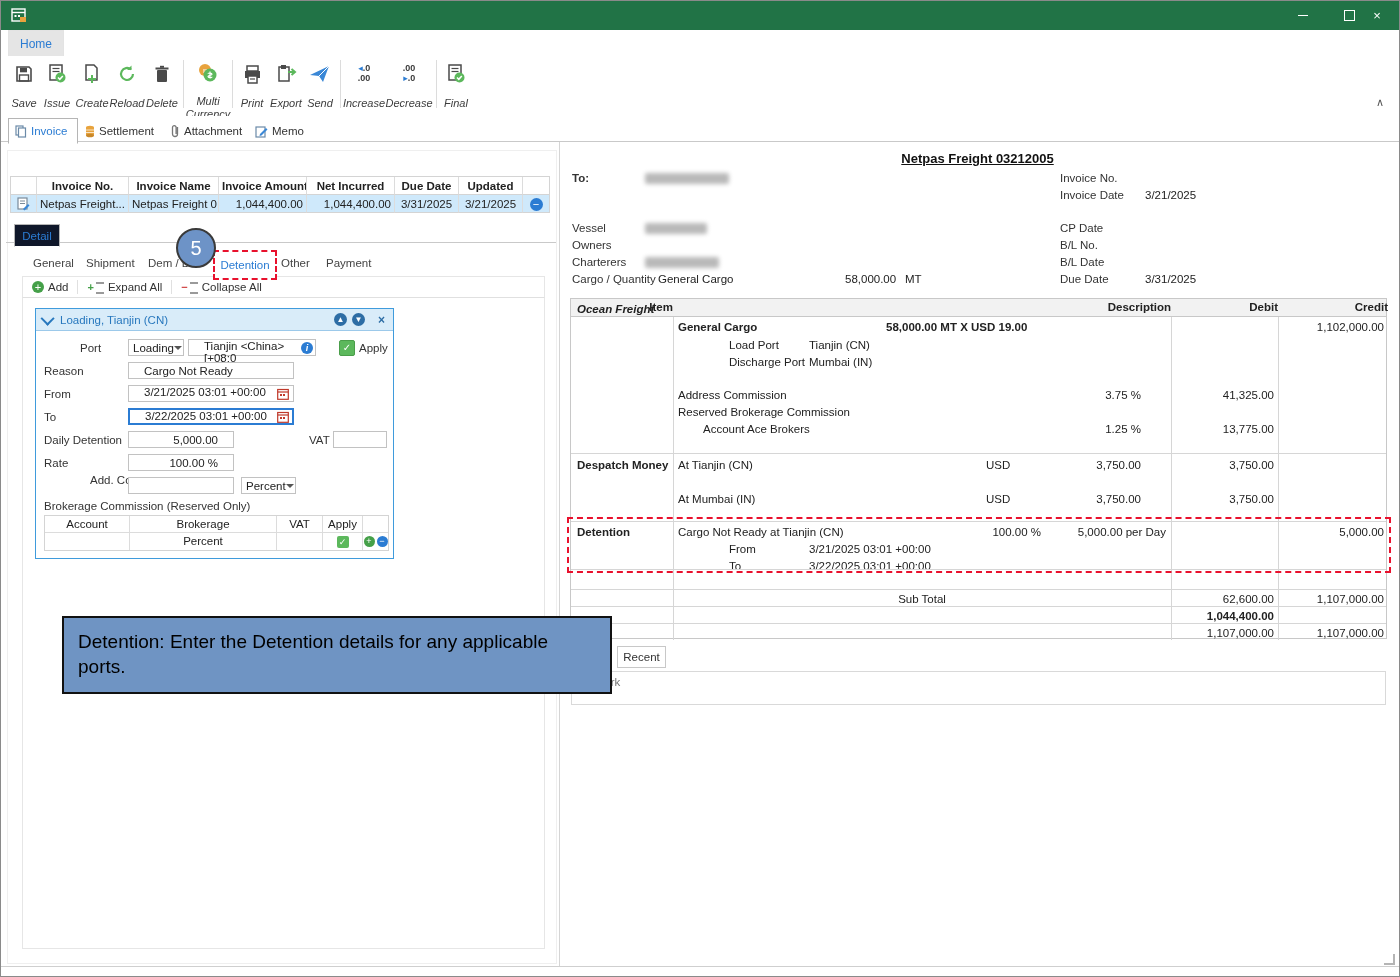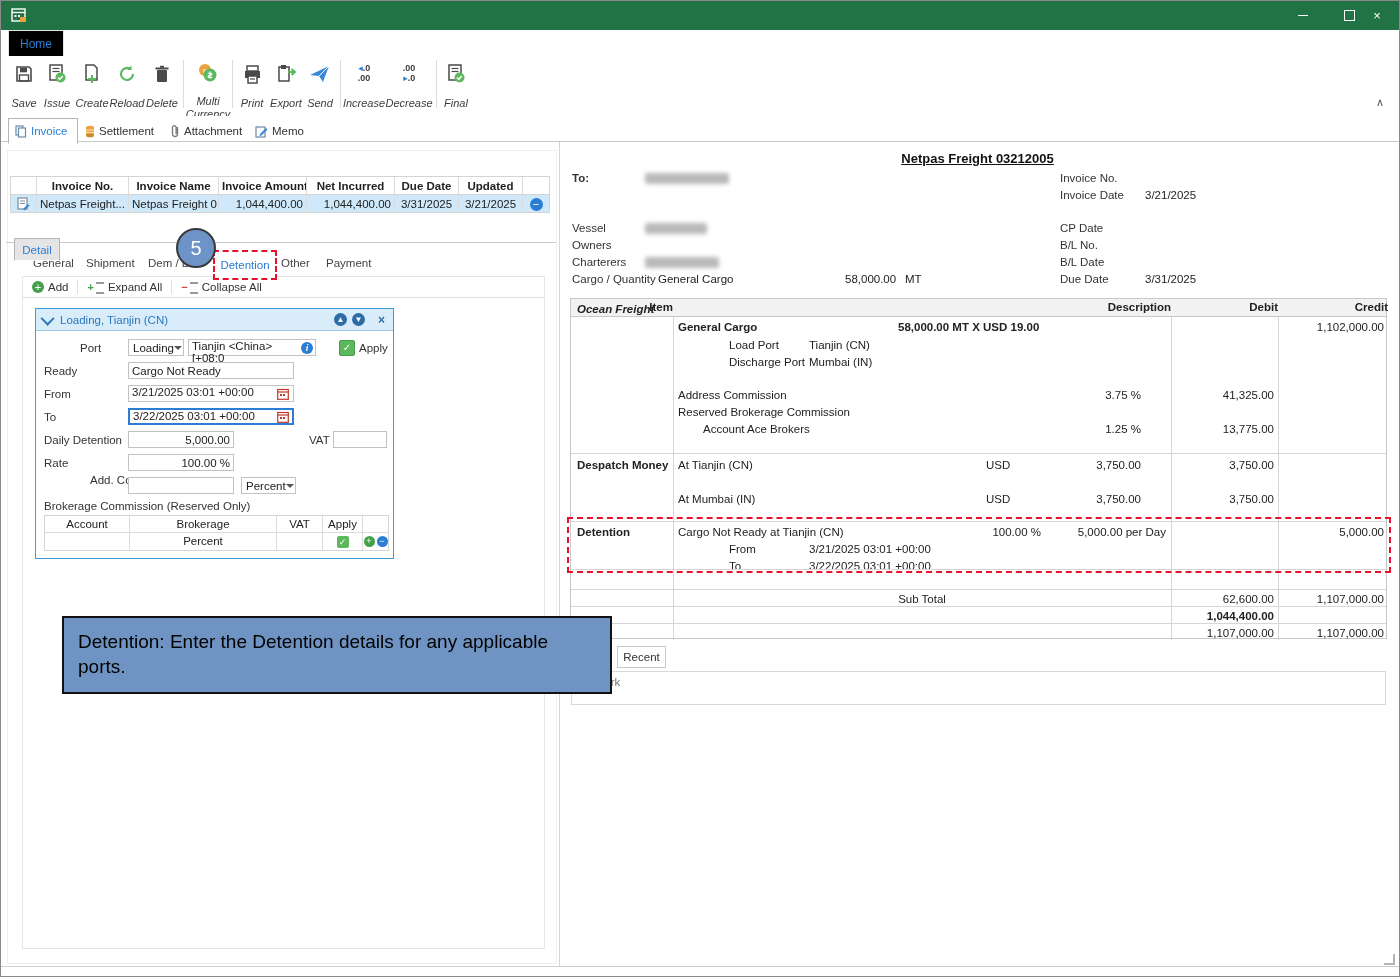--- a/index.html
+++ b/index.html
@@ -12,21 +12,21 @@
   .titlebar{position:absolute;left:0;top:0;width:1400px;height:30px;background:#217346;color:#fff;}
   .title-text{position:absolute;left:630px;top:8px;font-size:18px;color:#fff;white-space:nowrap;margin-top:30px;}
   .blur-chip{display:inline-block;background:#cfd8cf;border-radius:2px;filter:blur(2px);vertical-align:middle;}
   .win-ctl{position:absolute;top:0;width:46px;height:30px;display:flex;align-items:center;justify-content:center;color:#fff;}
   .ctl-min-glyph{width:10px;height:1px;background:#fff;}
   .ctl-max-glyph{width:9px;height:9px;border:1px solid #fff;}
   .ctl-close-glyph{font-size:13px;line-height:1;}
 
   
   .ribbon-tabs{position:absolute;left:0;top:30px;width:1400px;height:26px;background:#ffffff;border-bottom:1px solid #e3e3e3;}
-  .home-tab{position:absolute;left:8px;top:0;width:54px;height:26px;background:#000000;border:1px solid #e3e3e3;border-bottom:1px solid #fff;
+  .home-tab{position:absolute;left:8px;top:0;width:54px;height:26px;background:#e5e5e5;border:1px solid #e3e3e3;border-bottom:1px solid #fff;
             color:#2b7cd3;display:flex;align-items:center;justify-content:center;font-size:12px;}
   .ribbon{position:absolute;left:0;top:56px;width:1400px;height:60px;background:#fff;border-bottom:1px solid #d9d9d9;}
   .rbtn{position:absolute;top:2px;height:54px;display:flex;flex-direction:column;align-items:center;justify-content:flex-start;color:#3c3c3c;font-size:11px;cursor:default;}
   .rbtn .ric{height:26px;display:flex;align-items:center;justify-content:center;margin-top:3px;}
   .rbtn .rlbl{margin-top:10px;text-align:center;line-height:1.15;white-space:pre-line;font-style:italic;}
   .rsep{position:absolute;top:4px;width:1px;height:48px;background:#dcdcdc;}
   .numicon{font-size:9px;font-weight:bold;color:#3c3c3c;line-height:1.1;text-align:right;}
   .numicon .arr{color:#2b7cd3;}
   .ribbon-collapse{position:absolute;left:1376px;top:96px;color:#555;font-size:11px;}
 
@@ -44,21 +44,21 @@
   .lrow{display:flex;height:18px;line-height:18px;}
   .lhead .lcell{font-weight:bold;text-align:center;background:#fff;}
   .lcell{border-right:1px solid #dcdcdc;border-bottom:1px solid #d4d4d4;overflow:hidden;white-space:nowrap;font-size:11.5px;padding:0 3px;box-sizing:border-box;}
   .lsel{background:#cfe9fb;}
   .c-ic{width:26px;} .c-no{width:92px;} .c-name{width:90px;} .c-amt{width:88px;text-align:right;} .c-net{width:88px;text-align:right;}
   .c-due{width:64px;text-align:center;} .c-upd{width:64px;text-align:center;} .c-act{width:26px;text-align:center;border-right:none;}
 
   .blue-minus{display:inline-block;width:13px;height:13px;border-radius:50%;background:#2b7cd3;color:#fff;font-size:11px;line-height:13px;text-align:center;vertical-align:middle;}
 
   
-  .detail-tab{position:absolute;left:14px;top:238px;width:44px;height:21px;border:1px solid #b5b5b5;border-bottom:1px solid #fff;background:#e5e5e5;
+  .detail-tab{position:absolute;left:14px;top:224px;width:44px;height:21px;border:1px solid #b5b5b5;border-bottom:1px solid #fff;background:#0f172a;
               color:#2b7cd3;display:flex;align-items:center;justify-content:center;z-index:2;text-align:center;}
   .detail-underline{position:absolute;left:6px;top:242px;width:550px;height:1px;background:#c9c9c9;}
   .subtab{position:absolute;top:257px;color:#444;}
   .detention-box{position:absolute;left:213px;top:250px;width:60px;height:26px;border:2px dashed #e8112d;z-index:3;background:#fff;
                  display:flex;align-items:center;justify-content:center;color:#2b7cd3;border-top:2px dashed #e8112d;}
   .detention-topline{position:absolute;left:216px;top:252px;width:54px;height:2px;background:#2b7cd3;}
   .badge5{position:absolute;left:176px;top:228px;width:36px;height:36px;border-radius:50%;background:#6d93c7;border:2px solid #3a3a3a;
           color:#fff;font-size:20px;display:flex;align-items:center;justify-content:center;z-index:6;}
 
   .toolbar{position:absolute;left:22px;top:276px;width:521px;height:20px;border:1px solid #e6e6e6;border-bottom:1px solid #e0e0e0;background:#fff;z-index:2;
@@ -77,21 +77,21 @@
   .bottom-line{position:absolute;left:0;top:966px;width:1400px;height:1px;background:#cfcfcf;}
 
   
   .fpanel{position:absolute;left:35px;top:308px;width:359px;height:251px;border:1px solid #3f9bdc;background:#fff;z-index:4;box-sizing:border-box;}
   .fhead{position:absolute;left:0;top:0;width:100%;height:22px;background:#d9ecf9;border-bottom:1px solid #9cc9ea;box-sizing:border-box;
          display:flex;align-items:center;color:#2878be;}
   .fhead .chev{margin-left:8px;margin-right:6px;width:8px;height:8px;border-left:2px solid #2878be;border-bottom:2px solid #2878be;transform:rotate(-45deg) translateY(-2px);}
   .circ-btn{width:13px;height:13px;border-radius:50%;background:#2d6da5;color:#fff;font-size:8px;line-height:13px;text-align:center;}
   .fclose{color:#2d6da5;font-size:12px;font-weight:bold;}
   .flabel{position:absolute;left:8px;color:#333;}
-  .finput{position:absolute;height:17px;border:1px solid #c2c2c2;background:#fff;font-family:inherit;font-size:11.5px;color:#222;box-sizing:border-box;padding:0 3px;}
+  .finput{position:absolute;height:17px;border:1px solid #c2c2c2;background:#fff;font-family:inherit;font-size:11.5px;color:#222;box-sizing:border-box;padding:0 15px;}
   .fselect{position:absolute;height:17px;border:1px solid #c2c2c2;background:#fff;box-sizing:border-box;display:flex;align-items:center;justify-content:space-between;padding:0 4px;}
   .caret{width:0;height:0;border-left:4px solid transparent;border-right:4px solid transparent;border-top:4px solid #555;}
   .cal-ic{position:absolute;width:13px;height:12px;}
   .info-ic{display:inline-block;width:12px;height:12px;border-radius:50%;background:#2b7cd3;color:#fff;font-size:9px;font-style:italic;font-weight:bold;line-height:12px;text-align:center;}
   .gcheck{width:14px;height:14px;background:#5cb85c;border:1px solid #4a9e4a;border-radius:2px;color:#fff;font-size:10px;line-height:14px;text-align:center;}
   .btable{position:absolute;left:8px;top:206px;width:343px;border:1px solid #d4d4d4;background:#fff;}
   .btr{display:flex;height:17px;line-height:17px;}
   .btd{border-right:1px solid #dcdcdc;border-bottom:1px solid #dcdcdc;text-align:center;overflow:hidden;box-sizing:border-box;font-size:11.5px;}
   .btr:last-child .btd{border-bottom:none;}
   .bc1{width:85px;} .bc2{width:147px;} .bc3{width:46px;} .bc4{width:40px;} .bc5{width:25px;border-right:none;display:flex;align-items:center;justify-content:center;gap:2px;}
@@ -399,21 +399,21 @@
     <span>Loading</span>
       <span class="caret"></span>
   </div>
   <div class="finput" style="left:152px;top:30px;width:128px;padding-right:16px;">
     <span>Tianjin &lt;China&gt; [+08:0</span>
     <span class="info-ic" style="position:absolute;right:2px;top:2px;">i</span>
   </div>
   <div class="gcheck" style="position:absolute;left:303px;top:31px;"><span>✓</span></div>
   <div class="flabel" style="left:323px;top:33px;">Apply</div>
 
-  <div class="flabel" style="top:56px;">Ready</div>
+  <div class="flabel" style="top:56px;">Reason</div>
   <input class="finput" style="left: 92px; top: 53px; width: 166px;" value="Cargo Not Ready">
 
   <div class="flabel" style="top:79px;">From</div>
   <div class="finput" style="left:92px;top:76px;width:166px;">
     <span>3/21/2025 03:01 +00:00</span>
     <span class="cal-ic" style="right:3px;top:2px;">
         <svg width="12" height="12" viewBox="0 0 12 12">
           <rect x="0.7" y="1.5" width="10.6" height="9.8" fill="none" stroke="#c0392b" stroke-width="1.2"></rect>
           <line x1="0.7" y1="4" x2="11.3" y2="4" stroke="#c0392b" stroke-width="1.2"></line>
           <rect x="3" y="6" width="2" height="2" fill="#c0392b"></rect>
@@ -508,21 +508,21 @@
   <div class="pv-colline" style="left:707px;height:341px;"></div>
 
   <div class="pv-hrow"></div>
   <div class="pv-h" style="left:0;width:102px;">Item</div>
   <div class="pv-h" style="left:102px;width:498px;">Description</div>
   <div class="pv-h" style="left:600px;width:107px;">Debit</div>
   <div class="pv-h" style="left:707px;width:110px;">Credit</div>
 
   <div class="pv-cell" style="left:6px;top:4px;font-weight:bold;font-style:italic;">Ocean Freight</div>
   <div class="pv-cell" style="left:107px;top:22px;font-weight:bold;">General Cargo</div>
-  <div class="pv-cell" style="left:315px;top:22px;font-weight:bold;margin-left:12px;">58,000.00 MT   X   USD   19.00</div>
+  <div class="pv-cell" style="left:315px;top:22px;font-weight:bold;">58,000.00 MT   X   USD   19.00</div>
   <div class="pv-cell pv-right" style="left:707px;top:22px;width:106px;">1,102,000.00</div>
   <div class="pv-cell" style="left:158px;top:40px;">Load Port</div>
   <div class="pv-cell" style="left:238px;top:40px;">Tianjin (CN)</div>
   <div class="pv-cell" style="left:158px;top:57px;">Discharge Port</div>
   <div class="pv-cell" style="left:238px;top:57px;">Mumbai (IN)</div>
   <div class="pv-cell" style="left:107px;top:90px;">Address Commission</div>
   <div class="pv-cell pv-right" style="left:420px;top:90px;width:150px;">3.75 %</div>
   <div class="pv-cell pv-right" style="left:600px;top:90px;width:103px;">41,325.00</div>
   <div class="pv-cell" style="left:107px;top:107px;">Reserved Brokerage Commission</div>
   <div class="pv-cell" style="left:132px;top:124px;">Account Ace Brokers</div>

